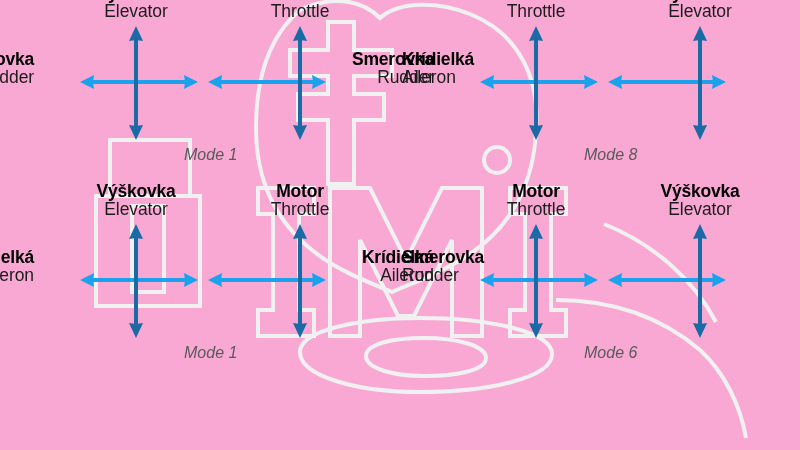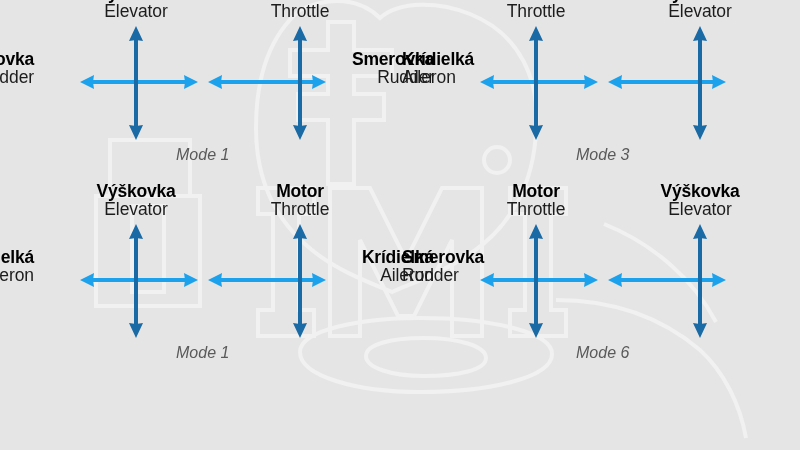--- a/index.html
+++ b/index.html
@@ -4,21 +4,21 @@
 <style>
   html, body {
     margin: 0;
     padding: 0;
     background: #ffffff;
   }
   #stage {
     position: relative;
     width: 800px;
     height: 450px;
-    background: #e5e5e5;
+    background: #f9a8d4;
     overflow: hidden;
     font-family: "Liberation Sans", sans-serif;
     -webkit-font-smoothing: antialiased;
   }
   
   #watermark {
     position: absolute;
     left: 0; top: 0;
     width: 800px; height: 450px;
     pointer-events: none;
@@ -92,21 +92,21 @@
     left: 100%;
     margin-left: 2px;
     text-align: left;
   }
   .mode-caption {
     position: absolute;
     font-style: italic;
     font-size: 16px;
     color: #5a5a5a;
     white-space: nowrap;
-    left: 176px;
+    left: 184px;
     top: 146px;
   }
 </style>
 </head>
 <body>
 
 <div id="stage">
 
   <svg id="watermark" viewBox="0 0 800 450" xmlns="http://www.w3.org/2000/svg">
     <g fill="none" stroke="#f1f1f1" stroke-width="4">
@@ -211,21 +211,21 @@
         <rect x="10" y="8" width="98" height="4" fill="#1ca2ec"></rect>
         <path d="M0 10 L14 3 L13 10 L14 17 Z" fill="#1ca2ec"></path>
         <path d="M118 10 L104 3 L105 10 L104 17 Z" fill="#1ca2ec"></path>
       </svg>
       <svg class="v-arrow" viewBox="0 0 20 114" preserveAspectRatio="none" xmlns="http://www.w3.org/2000/svg">
         <rect x="8" y="11" width="4" height="92" fill="#1a6aa6"></rect>
         <path d="M10 0 L3 15 L10 14 L17 15 Z" fill="#1a6aa6"></path>
         <path d="M10 114 L3 99 L10 100 L17 99 Z" fill="#1a6aa6"></path>
       </svg>
     </div>
-    <div class="mode-caption">Mode 3</div>
+    <div class="mode-caption">Mode 8</div>
   </div>
 
   <div class="mode-block" style="left:0px;  top:198px;">
     <div class="cross" style="left:36px;">
       <div class="lbl lbl-top">
         <span class="cz">Výškovka</span>
         <span class="en">Elevator</span>
       </div>
       <div class="lbl lbl-left">
         <span class="cz">Krídielká</span>

